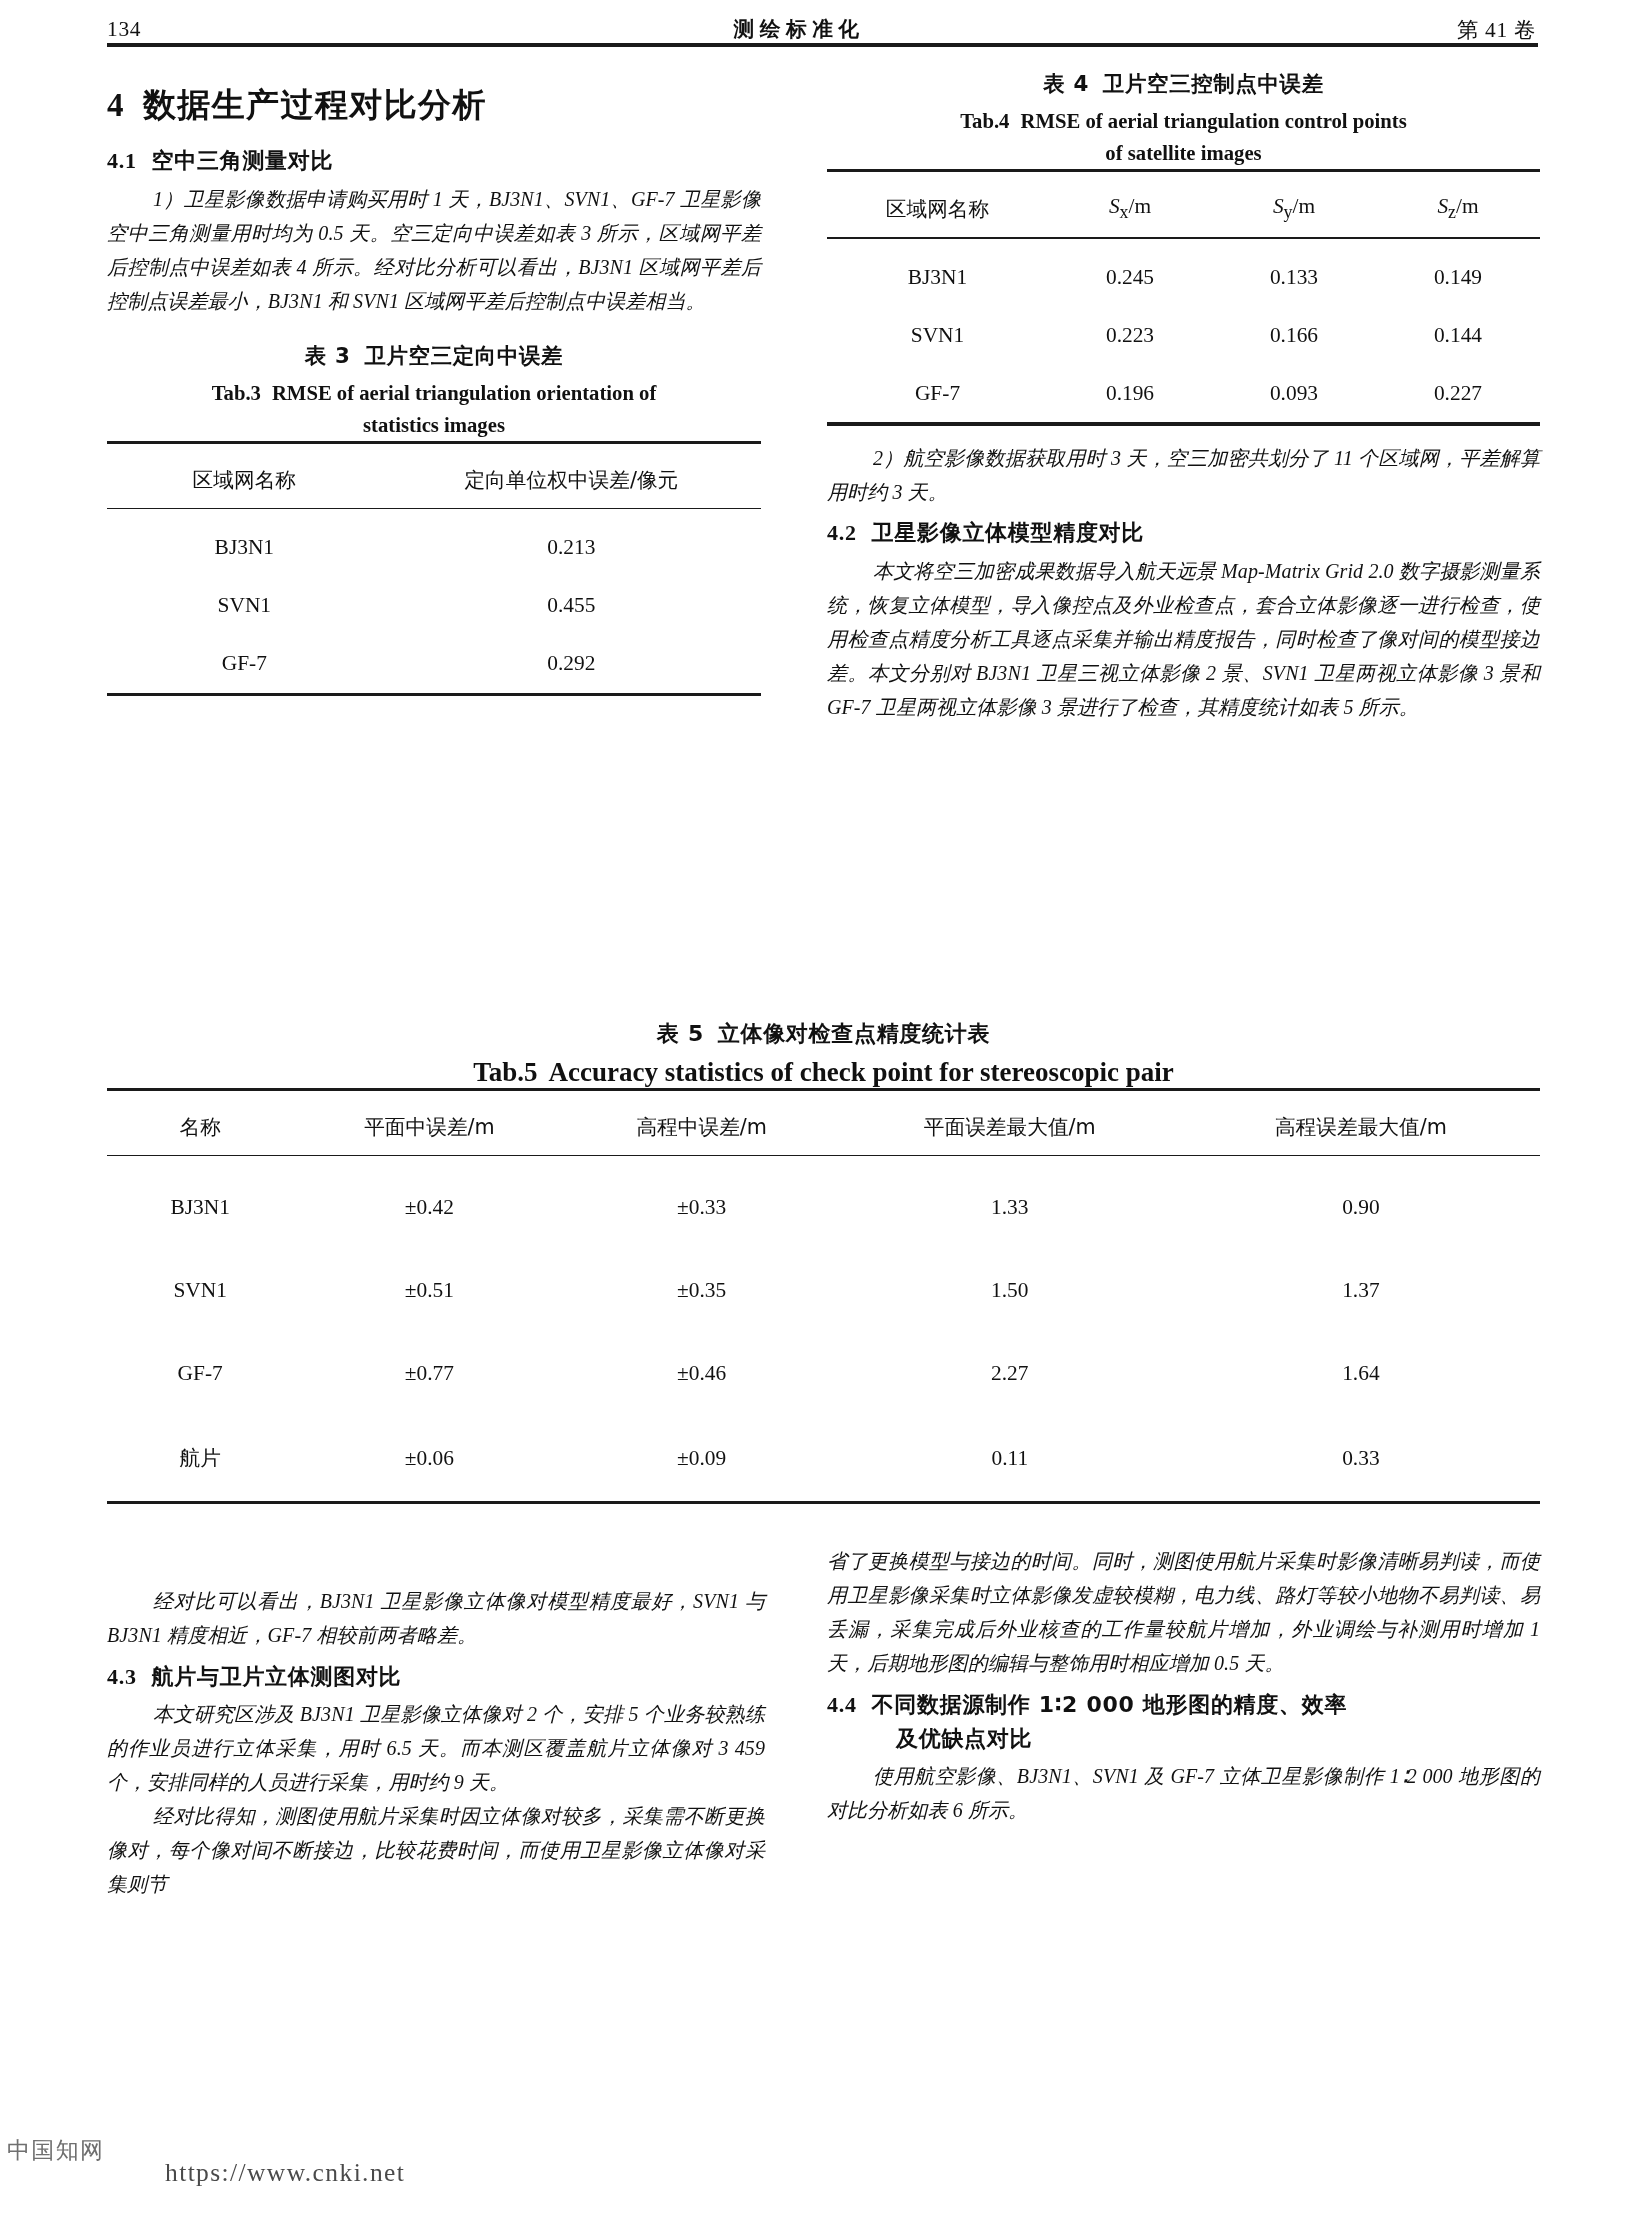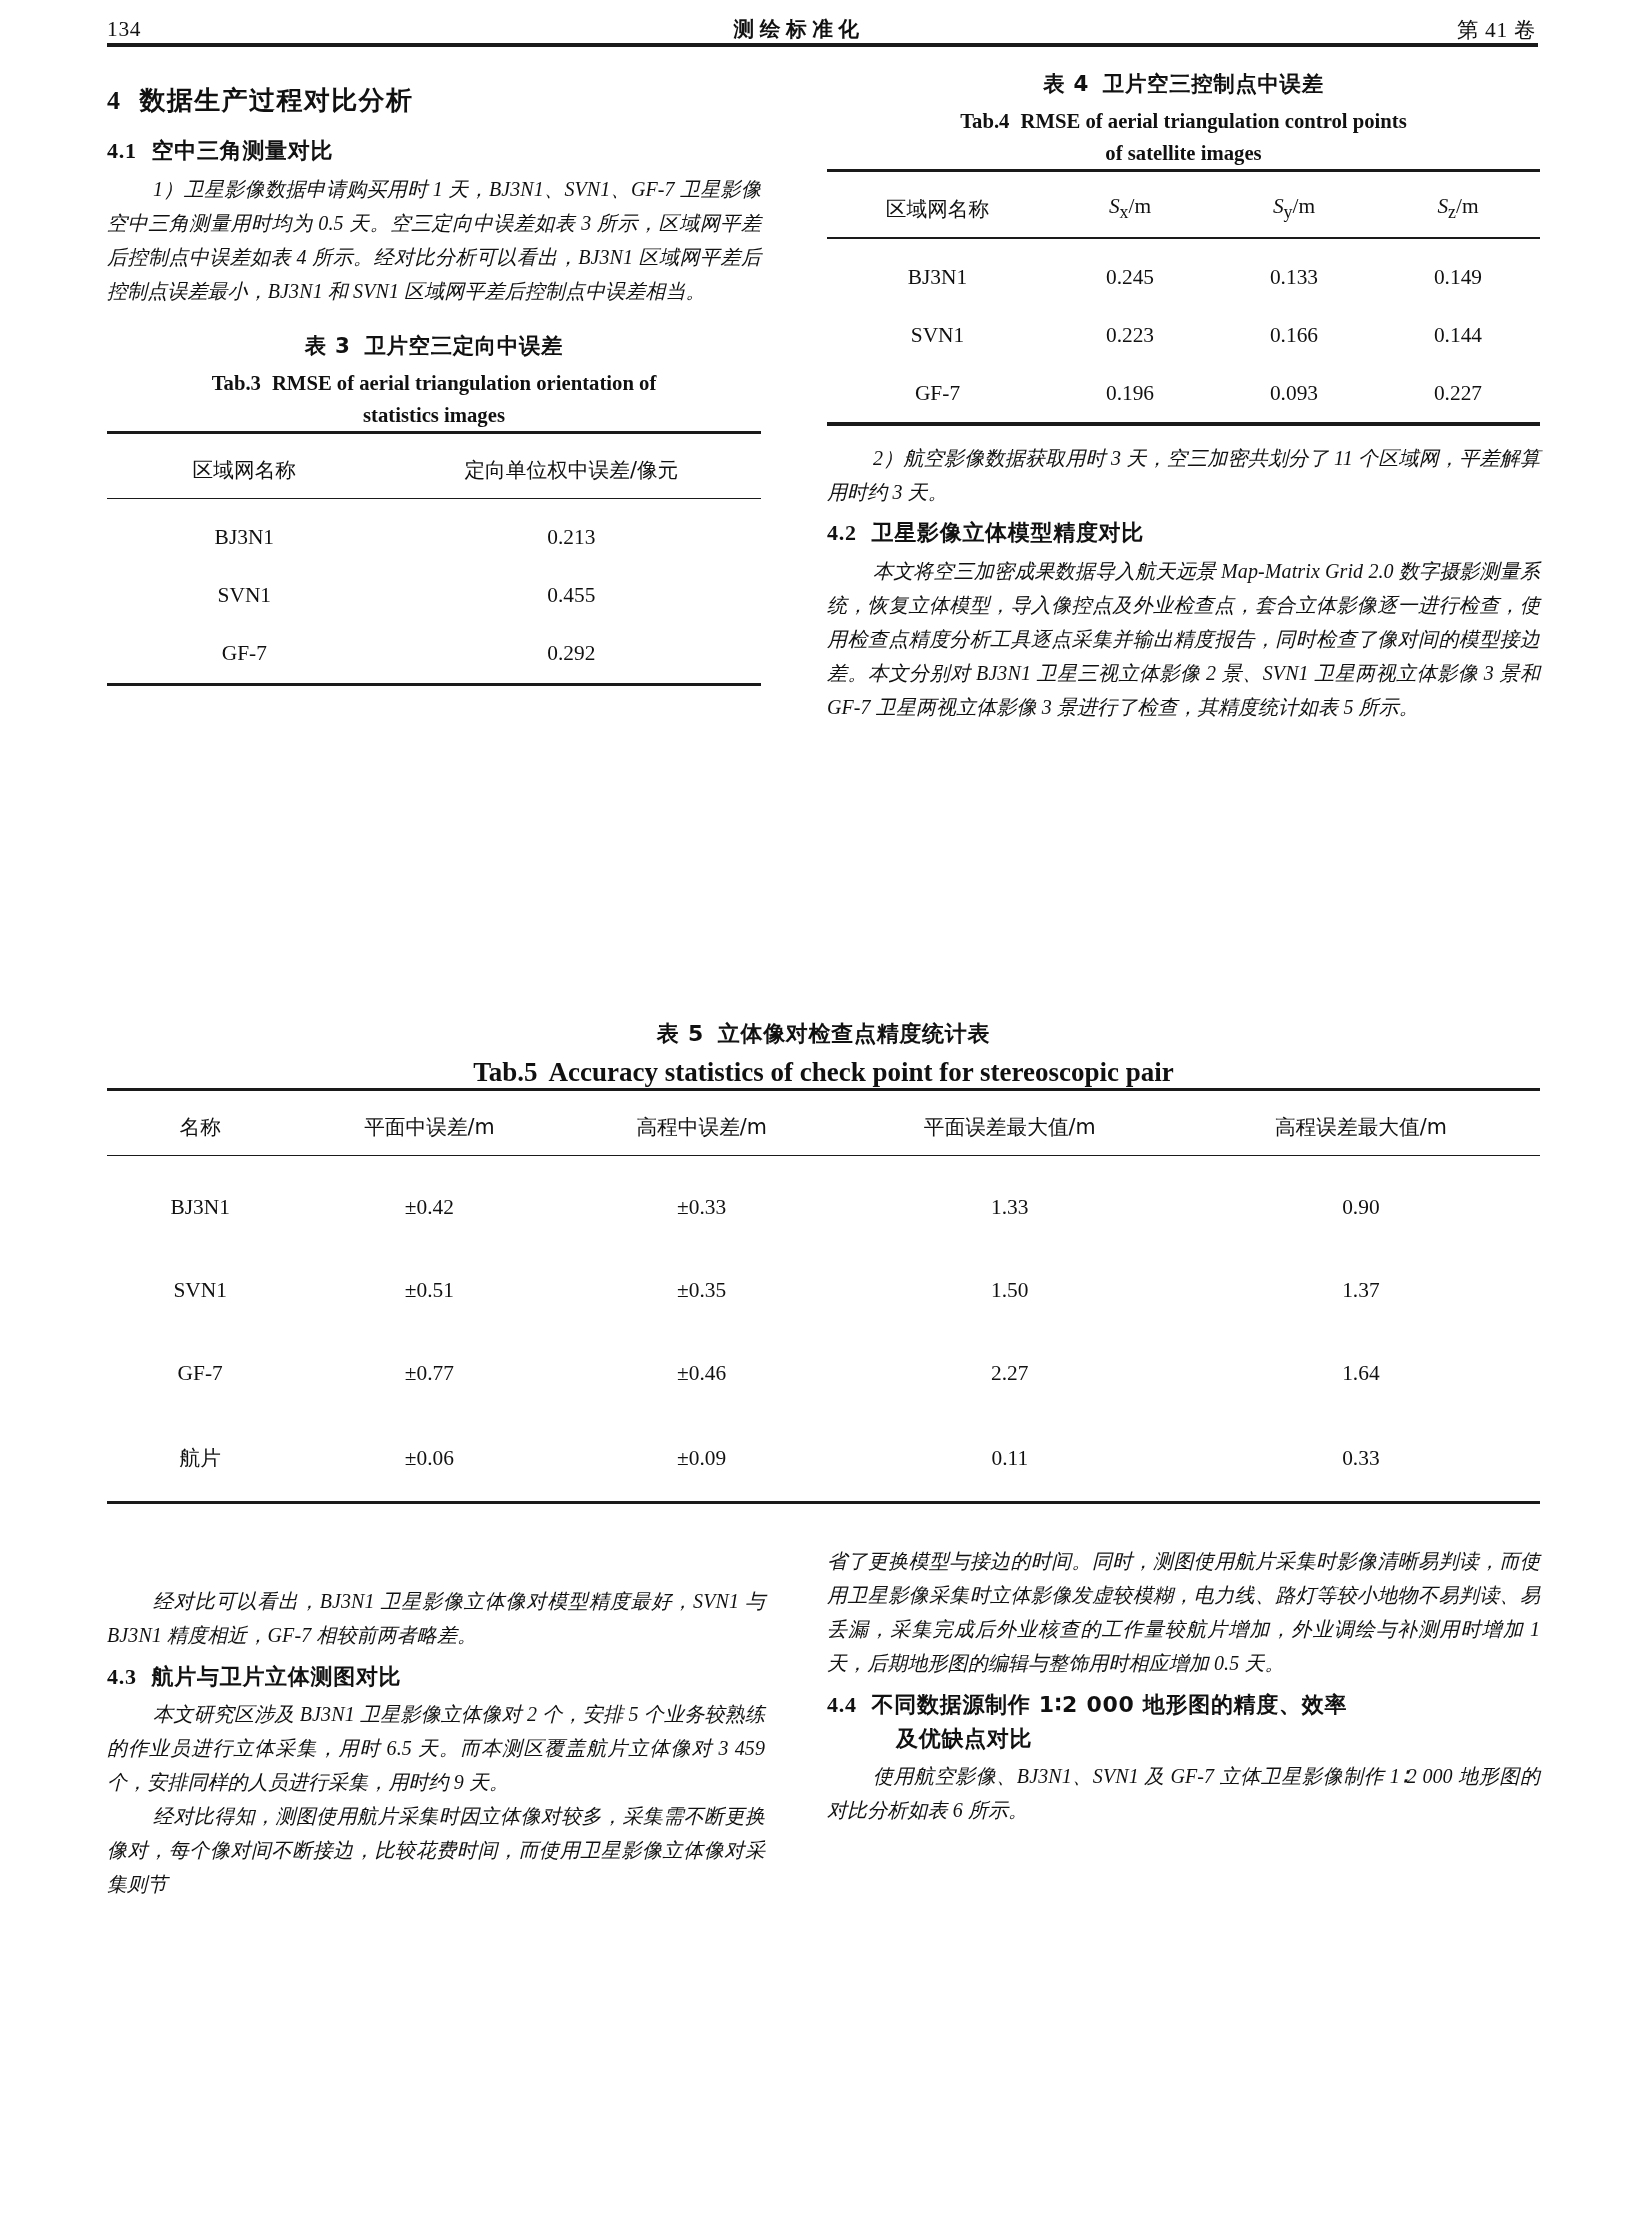--- a/index.html
+++ b/index.html
@@ -74,21 +74,21 @@
     position: absolute;
     left: 827px;
     top: 1544px;
     width: 713px;
   }
 
   
   h1.sec {
     font-family: "DejaVu Sans", "Liberation Sans", sans-serif;
     font-weight: 700;
-    font-size: 26px;
+    font-size: 33px;
     margin: 0 0 18px 0;
     letter-spacing: 1.4px;
   }
   h1.sec .num { font-family: "Liberation Serif", serif; font-weight: 700; margin-right: 18px; }
 
   h2.sub {
     font-family: "DejaVu Sans", "Liberation Sans", sans-serif;
     font-weight: 700;
     font-size: 22px;
     margin: 9.6px 0 5.5px 0;
@@ -410,15 +410,19 @@
     <p class="body cont">省了更换模型与接边的时间。同时，测图使用航片采集时影像清晰易判读，而使用卫星影像采集时立体影像发虚较模糊，电力线、路灯等较小地物不易判读、易丢漏，采集完成后外业核查的工作量较航片增加，外业调绘与补测用时增加 1 天，后期地形图的编辑与整饰用时相应增加 0.5 天。</p>
 
     <h2 class="sub">
       <span class="num">4.4</span><span>不同数据源制作 1∶2 000 地形图的精度、效率</span>
       <span class="cont">及优缺点对比</span>
     </h2>
 
     <p class="body">使用航空影像、BJ3N1、SVN1 及 GF-7 立体卫星影像制作 1∶2 000 地形图的对比分析如表 6 所示。</p>
   </div>
 
+  <div class="footer">
+    <span class="wm-cn">中国知网</span>
+    <span class="wm-url">https://www.cnki.net</span>
+  </div>
 
 </div>
 
 
 </body></html>

